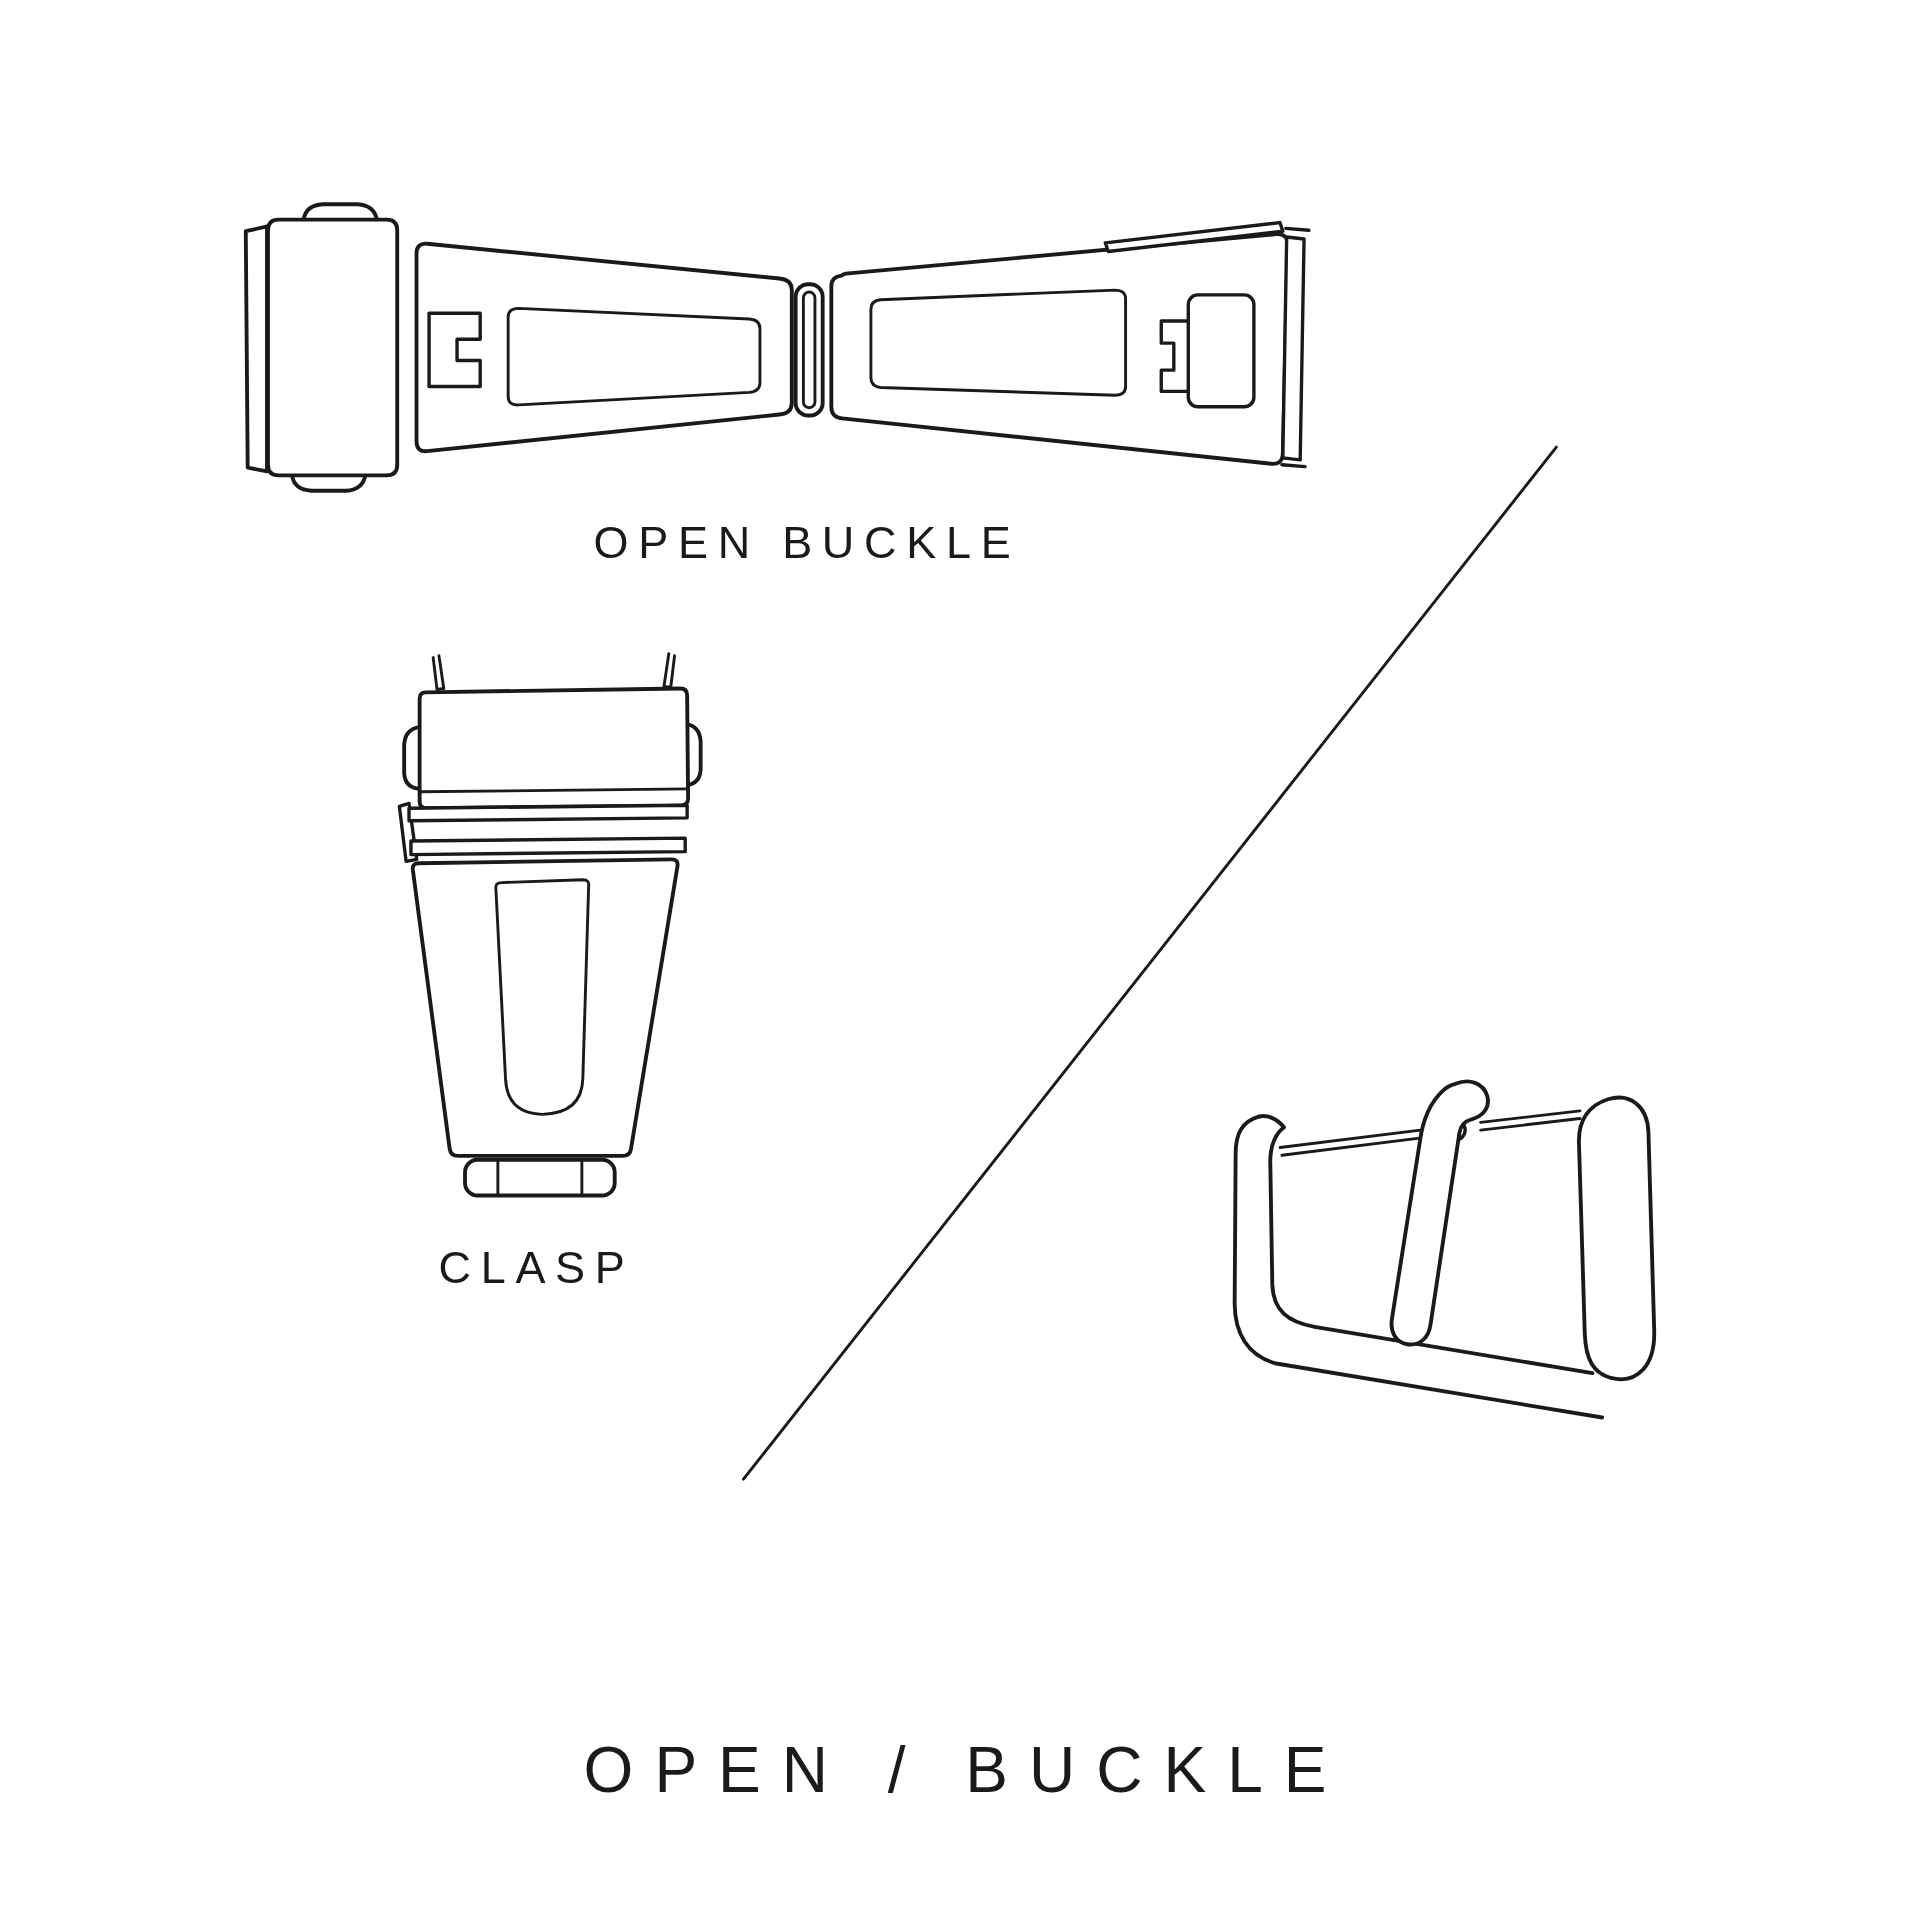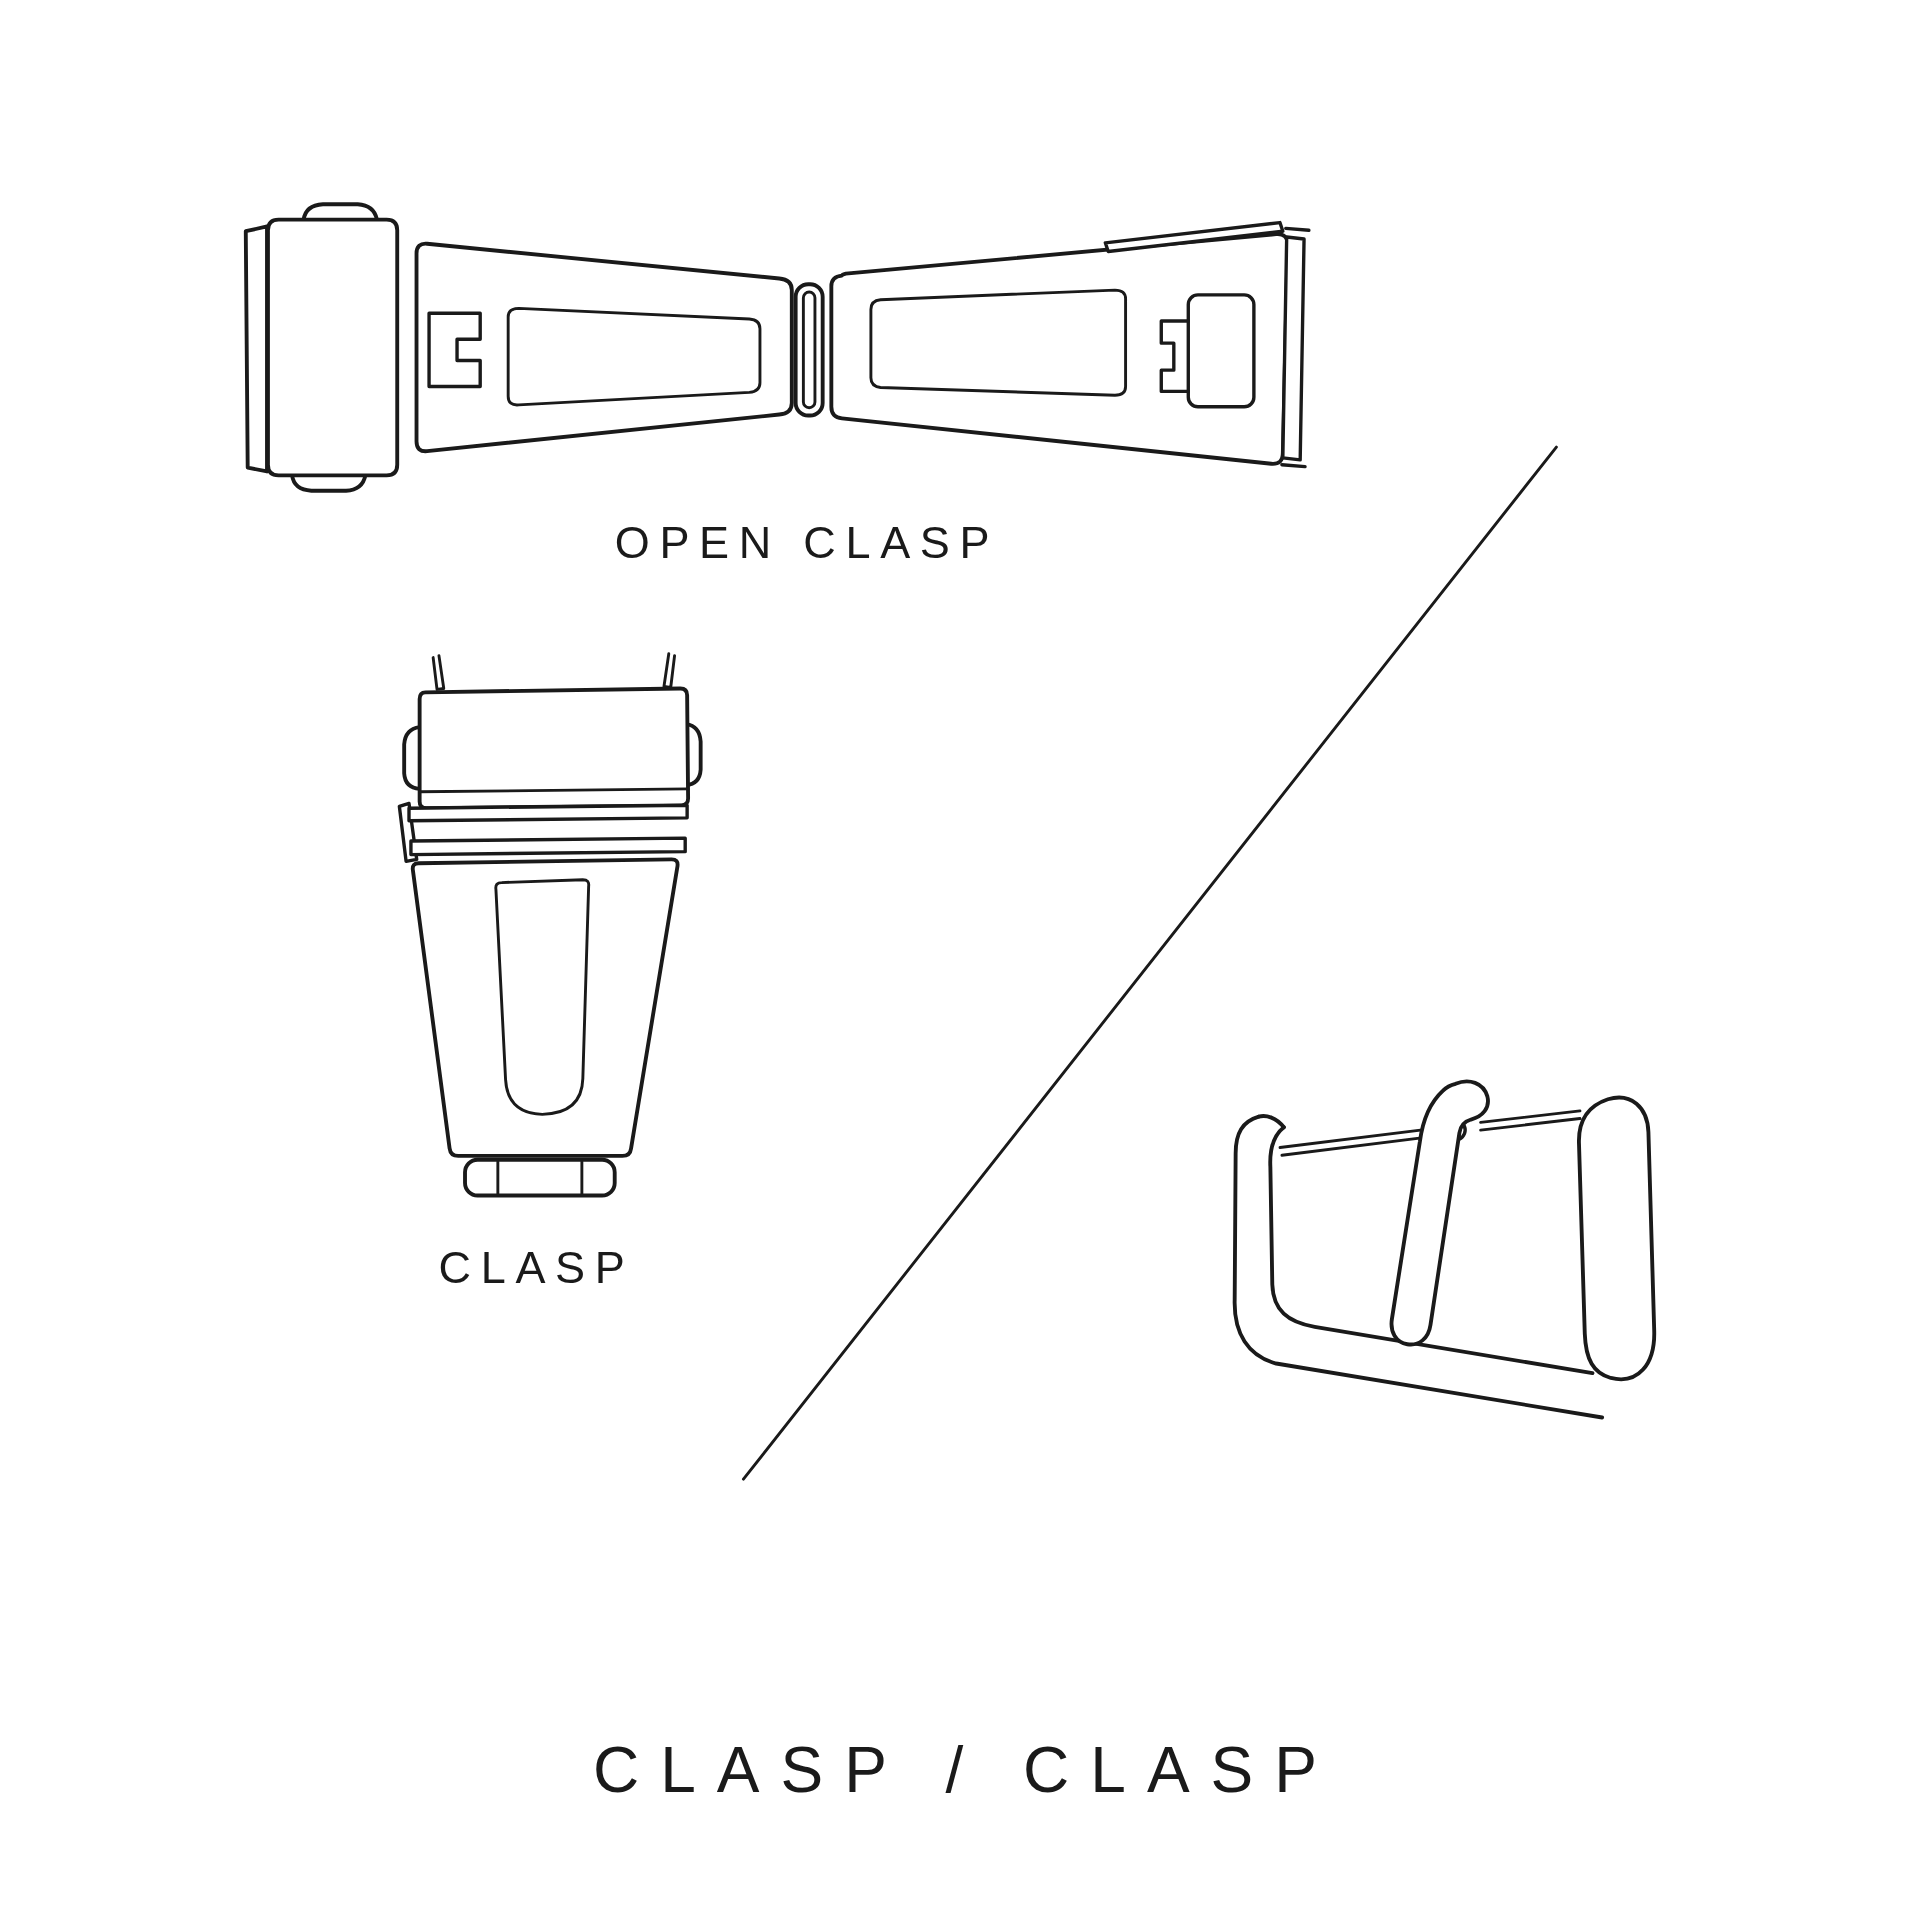--- a/index.html
+++ b/index.html
@@ -67,21 +67,21 @@
       <path class="fillw" stroke-width="3.5" d="M905,62 L1086,41 L1089,50 L908,71 Z"></path>
       <path stroke-width="3" d="M672,121 L915,111 Q926,111 926,120 L926,211 Q926,220 915,220 L672,212 Q662,211 662,202 L662,131 Q662,122 672,121 Z"></path>
       <rect class="fillw" stroke-width="3.5" x="991" y="116" width="68" height="116" rx="10"></rect>
       <path stroke-width="3.5" d="M991,143 L963,143 L963,166 L976,166 L976,194 L963,194 L963,216 L991,216"></path>
       <path class="fillw" stroke-width="3.5" d="M1093,56 L1111,58 L1107,287 L1089,285 Z"></path>
       <path stroke-width="3.5" d="M1092,47 L1116,49"></path>
       <path stroke-width="3.5" d="M1088,292 L1112,294"></path>
     </g>
   </svg>
 
-  <div class="label label-open">OPEN CLASP</div>
+  <div class="label label-open">OPEN BUCKLE</div>
 
   <svg class="illus" style="left:381px; top:642px;" width="338" height="570" viewBox="0 0 350 590">
     <g stroke-width="4">
       <polyline stroke-width="3" points="54,16 58,49 65,48 60,14"></polyline>
       <polyline stroke-width="3" points="304,14 300,47 293,46 298,12"></polyline>
       <path d="M40,88 Q25,90 24,106 L24,136 Q25,151 40,152"></path>
       <path d="M316,85 Q330,87 331,103 L331,132 Q330,147 316,148"></path>
       <path class="fillw" d="M46,52 L310,48 Q317,48 317,55 L318,162 Q318,169 311,169 L47,172 Q40,172 40,165 L40,59 Q40,52 46,52 Z"></path>
       <path stroke-width="3" d="M40,155 L318,152"></path>
       <path class="fillw" stroke-width="3.5" d="M29,167 L19,170 L26,227 L37,225 Z"></path>
@@ -109,16 +109,16 @@
       <path class="fillw" d="M396,28 C420,21 437,36 438,62 L444,268 C445,303 427,324 399,317 C381,312 373,298 372,271 L366,74 C365,48 378,34 396,28 Z"></path>
       <path stroke-width="3" d="M56,78 L210,59"></path>
       <path stroke-width="3" d="M58,86 L211,67"></path>
       <path stroke-width="3" d="M264,52 L367,40"></path>
       <path stroke-width="3" d="M264,60 L367,48"></path>
       <circle class="fillw" stroke-width="3.5" cx="238" cy="60" r="10"></circle>
       <path class="fillw" d="M238,12 C252,6 267,11 271,25 C274,37 266,46 254,49 C247,51 243,56 242,63 L212,262 C210,276 200,284 188,282 C176,280 170,269 172,256 L201,72 C204,49 213,30 225,19 C229,15 234,13 238,12 Z"></path>
     </g>
   </svg>
 
-  <div class="page-title">CLASP / CLASP</div>
+  <div class="page-title">OPEN / BUCKLE</div>
 
 </div>
 
 
 </body></html>

